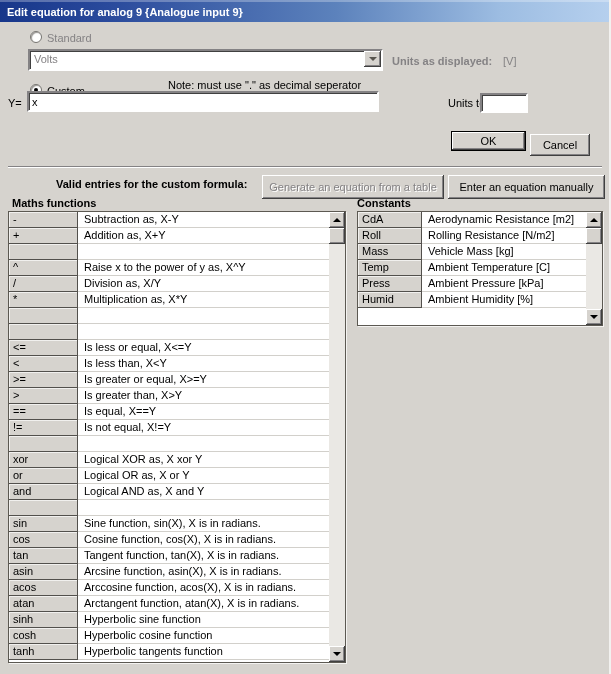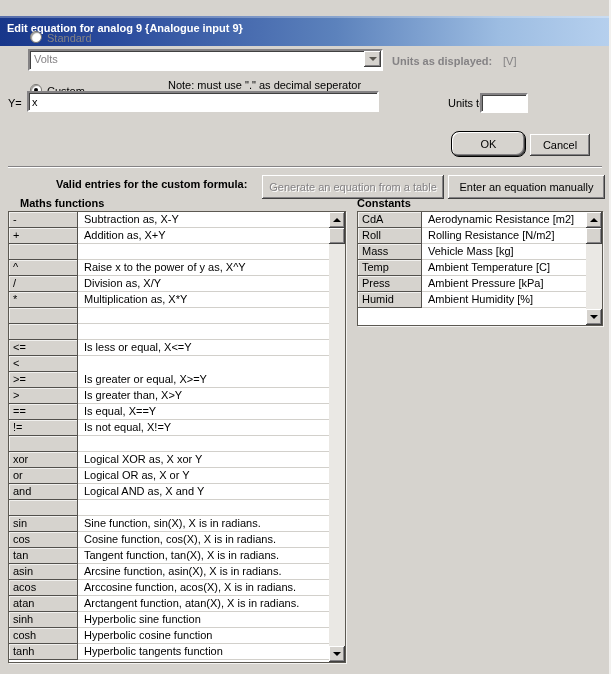--- a/index.html
+++ b/index.html
@@ -4,21 +4,21 @@
 <style>
   * { margin:0; padding:0; box-sizing:border-box; }
   html,body { background:#d6d3ce; }
   .win {
     position:relative; width:611px; height:674px; background:#d6d3ce;
     font-family:"Liberation Sans", sans-serif; font-size:11px; color:#000;
     overflow:hidden;
   }
   .abs { position:absolute; }
   .titlebar {
-    position:absolute; left:0; top:16px; width:611px; height:30px;
+    position:absolute; left:0; top:0; width:611px; height:22px;
     background:linear-gradient(to right,#17368a,#2a4a9c 18%,#5c82bc 55%,#9dbde2 82%,#b6d0ee);
   }
   .titlebar:before { content:""; position:absolute; left:0; top:0; right:0; height:2px;
     background:rgba(255,255,255,.28); }
   .title-text {
     position:absolute; left:7px; top:6px; color:#fff; font-weight:bold; white-space:nowrap;
   }
   .right-edge { position:absolute; right:0; top:0; width:2px; height:674px; background:#f2f1ef; }
 
   .radio {
@@ -118,38 +118,38 @@
     <span class="dot"></span>
   </div>
   <div class="lbl" style="left:47px; top:85px;">Custom</div>
   <div class="lbl" style="left:168px; top:79px;">Note: must use "." as decimal seperator</div>
 
   <div class="lbl" style="left:8px; top:97px;">Y=</div>
   <input class="field" style="left: 27px; top: 91px; width: 352px; height: 21px;" type="text" value="x">
   <div class="lbl" style="left:400px; top:97px;padding-left:48px;">Units to display:</div>
   <input class="field" style="left: 480px; top: 93px; width: 48px; height: 20px;" type="text" value="">
 
-  <div class="btn default" style="left:451px; top:131px; width:75px; height:26px;border-radius:8px;">
+  <div class="btn default" style="left:451px; top:131px; width:75px; height:20px;">
     <span>OK</span>
   </div>
   <div class="btn" style="left:530px; top:134px; width:60px; height:22px;">
     <span>Cancel</span>
   </div>
 
   <div class="etched" style="left:8px; top:166px; width:594px;"></div>
 
   <div class="lbl bold" style="left:8px; top:178px;margin-left:48px;">Valid entries for the custom formula:</div>
   <div class="btn disabled" style="left:262px; top:175px; width:182px; height:24px;">
     <span>Generate an equation from a table</span>
   </div>
   <div class="btn" style="left:448px; top:175px; width:157px; height:24px;">
     <span>Enter an equation manually</span>
   </div>
 
-  <div class="lbl bold" style="left:20px; top:197px;">Maths functions</div>
+  <div class="lbl bold" style="left:12px; top:197px;">Maths functions</div>
   <div class="lbl bold" style="left:357px; top:197px;">Constants</div>
 
   <div class="grid" style="left:8px; top:211px; width:338px; height:452px;">
     <div class="grid-rows" style="right:16px;">
         <div class="grid-row">
           <div class="cell-op">-</div>
           <div class="cell-desc">Subtraction as, X-Y</div>
         </div>
         <div class="grid-row">
           <div class="cell-op">+</div>
@@ -178,20 +178,21 @@
         <div class="grid-row">
           <div class="cell-op"></div>
           <div class="cell-desc"></div>
         </div>
         <div class="grid-row">
           <div class="cell-op">&lt;=</div>
           <div class="cell-desc">Is less or equal, X&lt;=Y</div>
         </div>
         <div class="grid-row">
           <div class="cell-op">&lt;</div>
+          <div class="cell-desc">Is less than, X&lt;Y</div>
         </div>
         <div class="grid-row">
           <div class="cell-op">&gt;=</div>
           <div class="cell-desc">Is greater or equal, X&gt;=Y</div>
         </div>
         <div class="grid-row">
           <div class="cell-op">&gt;</div>
           <div class="cell-desc">Is greater than, X&gt;Y</div>
         </div>
         <div class="grid-row">

